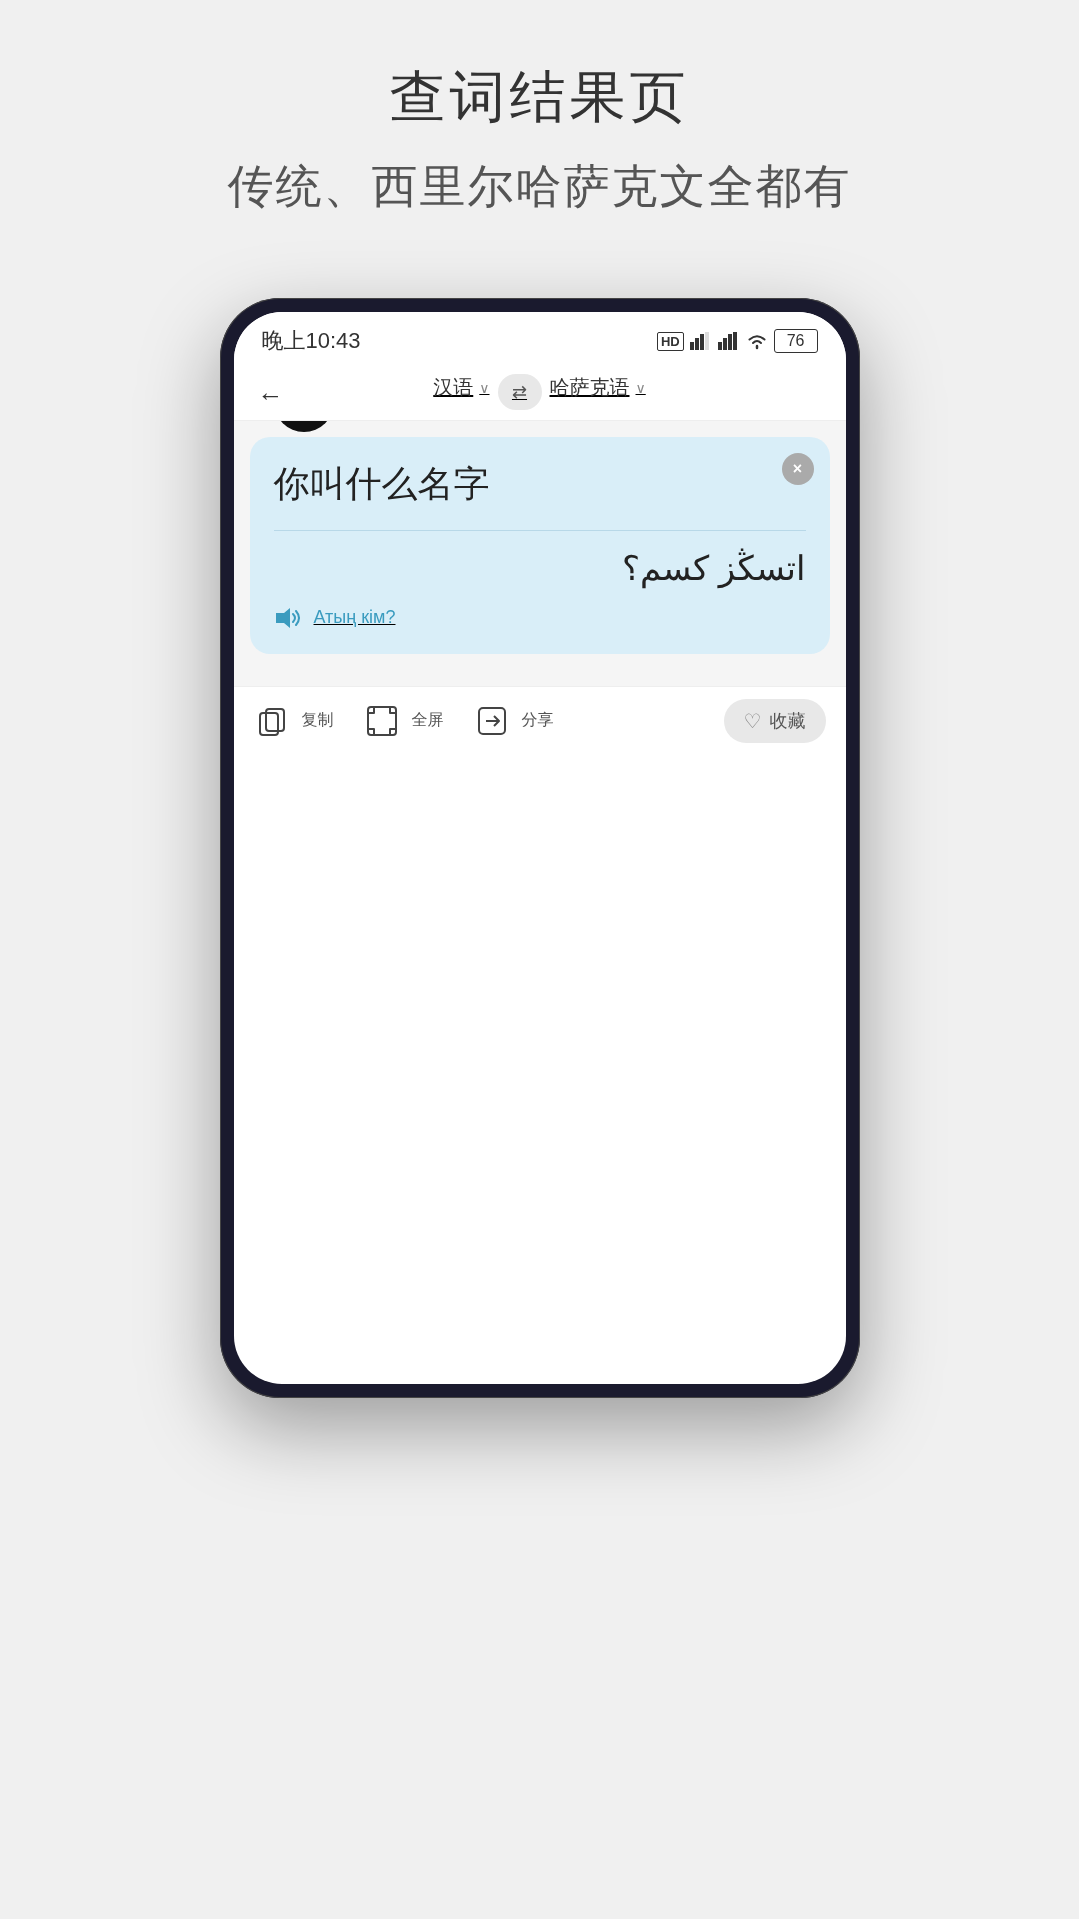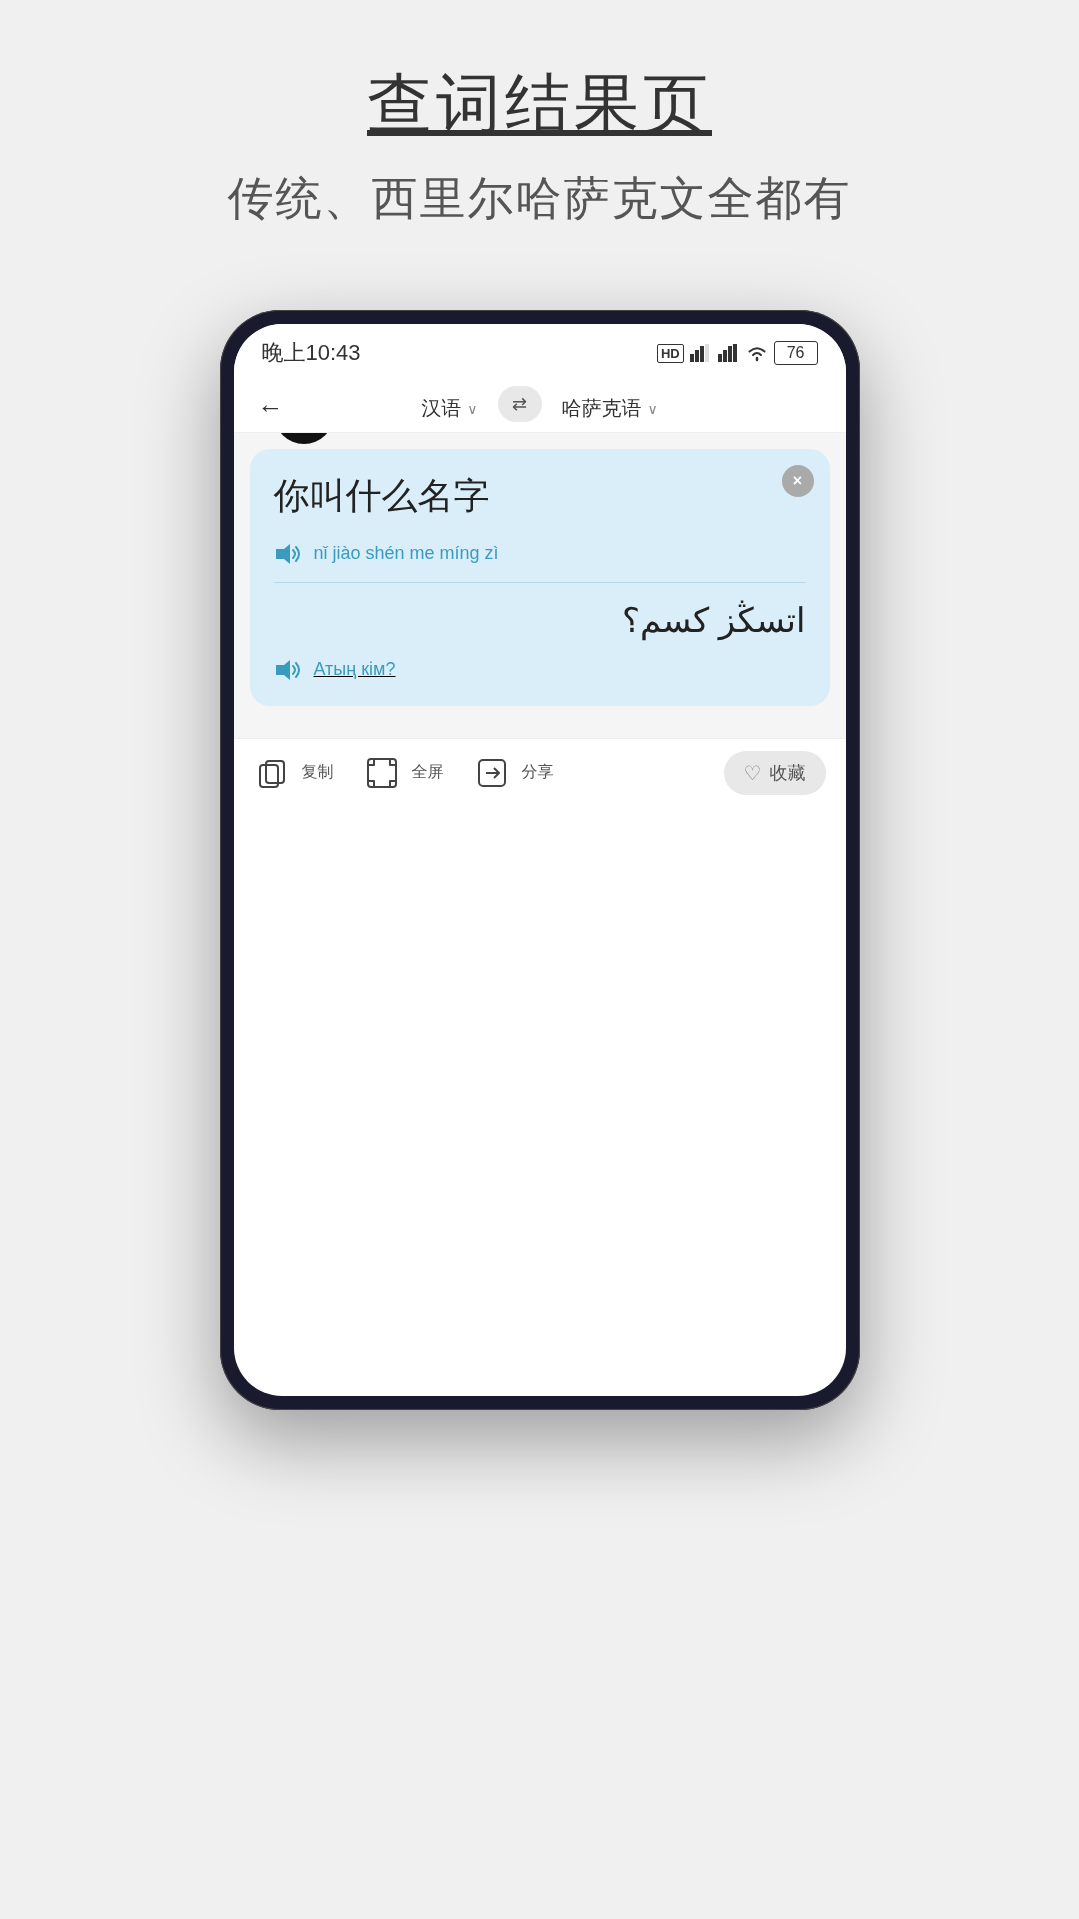--- a/index.html
+++ b/index.html
@@ -9,26 +9,25 @@
       min-height: 1919px;
       background: #f0f0f0;
       font-family: -apple-system, 'PingFang SC', 'Helvetica Neue', sans-serif;
       display: flex;
       flex-direction: column;
       align-items: center;
       padding-top: 60px;
     }
 
     .page-title {
-      font-size: 65px;
+      font-size: 56px;
       font-weight: 300;
       color: #333;
       letter-spacing: 4px;
       margin-bottom: 20px;
-      text-decoration: underline;
     }
 
     .page-subtitle {
       font-size: 46px;
       font-weight: 400;
       color: #555;
       margin-bottom: 80px;
       letter-spacing: 2px;
     }
 
@@ -123,22 +122,23 @@
     .nav-back {
       position: absolute;
       left: 24px;
       font-size: 26px;
       color: #333;
       font-weight: 300;
     }
 
     .nav-lang-selector {
       display: flex;
-      align-items: flex-end;
-      gap: 20px;
+      align-items: flex-start;
+      gap: 8px;
+      text-decoration: underline;
     }
 
     .lang-item {
       display: flex;
       align-items: center;
       gap: 6px;
       font-size: 20px;
       color: #333;
     }
 
@@ -363,30 +363,20 @@
 
     <div class="content-area">
       <div class="translation-card">
 
         <div class="close-btn">
           <span>×</span>
         </div>
 
         <div class="source-text">你叫什么名字</div>
 
-        <div class="pinyin-row">
-          <div class="sound-icon">
-            <svg width="28" height="22" viewBox="0 0 28 22">
-              <polygon points="2,6 10,6 16,1 16,21 10,16 2,16" fill="#3a9bbf"></polygon>
-              <path d="M19 7 Q23 11 19 15" stroke="#3a9bbf" stroke-width="2" fill="none" stroke-linecap="round"></path>
-              <path d="M22 4 Q28 11 22 18" stroke="#3a9bbf" stroke-width="2" fill="none" stroke-linecap="round"></path>
-            </svg>
-          </div>
-          <span class="pinyin-text">nǐ jiào shén me míng zì</span>
-        </div>
 
         <div class="divider"></div>
 
         <div class="arabic-text">اتسڭز كسم؟</div>
 
         <div class="latin-row">
           <div class="sound-icon">
             <svg width="28" height="22" viewBox="0 0 28 22">
               <polygon points="2,6 10,6 16,1 16,21 10,16 2,16" fill="#3a9bbf"></polygon>
               <path d="M19 7 Q23 11 19 15" stroke="#3a9bbf" stroke-width="2" fill="none" stroke-linecap="round"></path>

